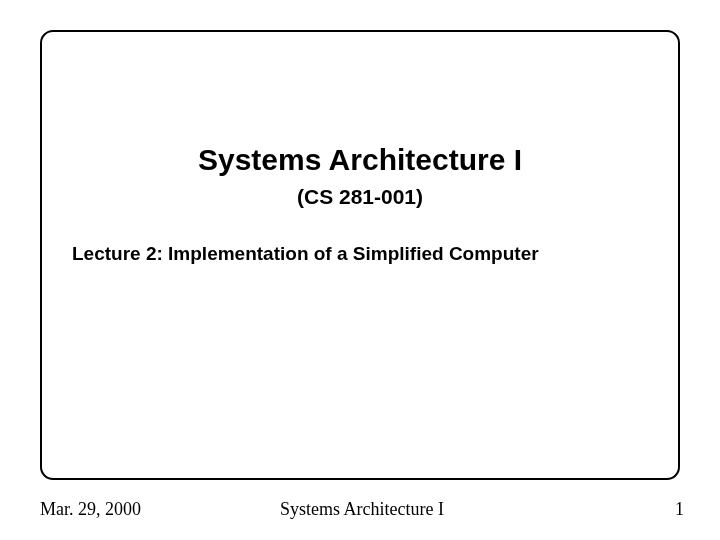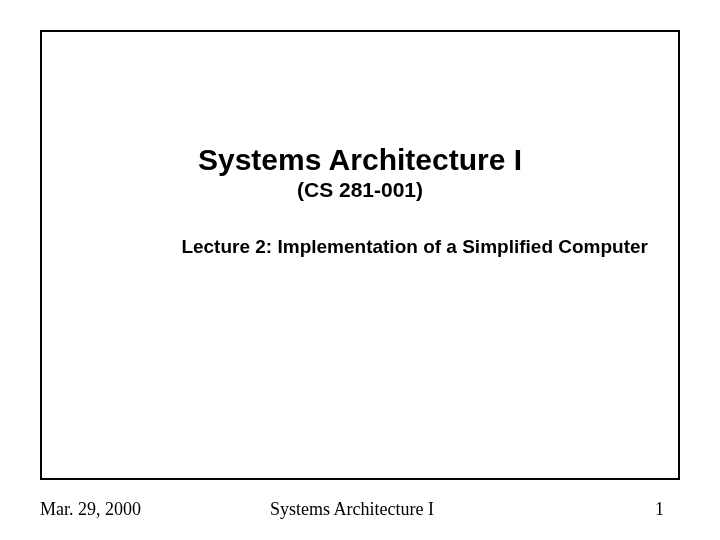--- a/index.html
+++ b/index.html
@@ -1,18 +1,19 @@
 <!DOCTYPE html>
 <html><head>
   <meta charset="utf-8">
   <style>
     * {
       margin: 0;
       padding: 0;
       box-sizing: border-box;
+      border-radius: 13px;
     }
     body {
       width: 720px;
       height: 540px;
       background: #ffffff;
       font-family: Arial, Helvetica, sans-serif;
       color: #000000;
       position: relative;
     }
     .slide-frame {
@@ -29,24 +30,24 @@
       margin-top: 70px;
     }
     .course-title {
       font-size: 30px;
       font-weight: bold;
       line-height: 1.2;
     }
     .course-code {
       font-size: 21px;
       font-weight: bold;
-      margin-top: 0;
+      margin-top: 7px;
     }
     .lecture-title {
-      text-align: right;
+      text-align: left;
       font-size: 19px;
       font-weight: bold;
       margin-top: 34px;
     }
     .author-block {
       text-align: center;
       margin-top: 85px;
     }
     .author-name {
       font-size: 19px;
@@ -55,21 +56,21 @@
     }
     .author-date {
       font-size: 19px;
       font-weight: bold;
       line-height: 1.4;
     }
     .footer {
       position: absolute;
       bottom: 20px;
       left: 40px;
-      right: 56px;
+      right: 36px;
       display: flex;
       justify-content: space-between;
       align-items: center;
       font-family: "Times New Roman", Times, serif;
       font-size: 18px;
     }
     .footer-left {
       flex: 1;
       text-align: left;
     }

